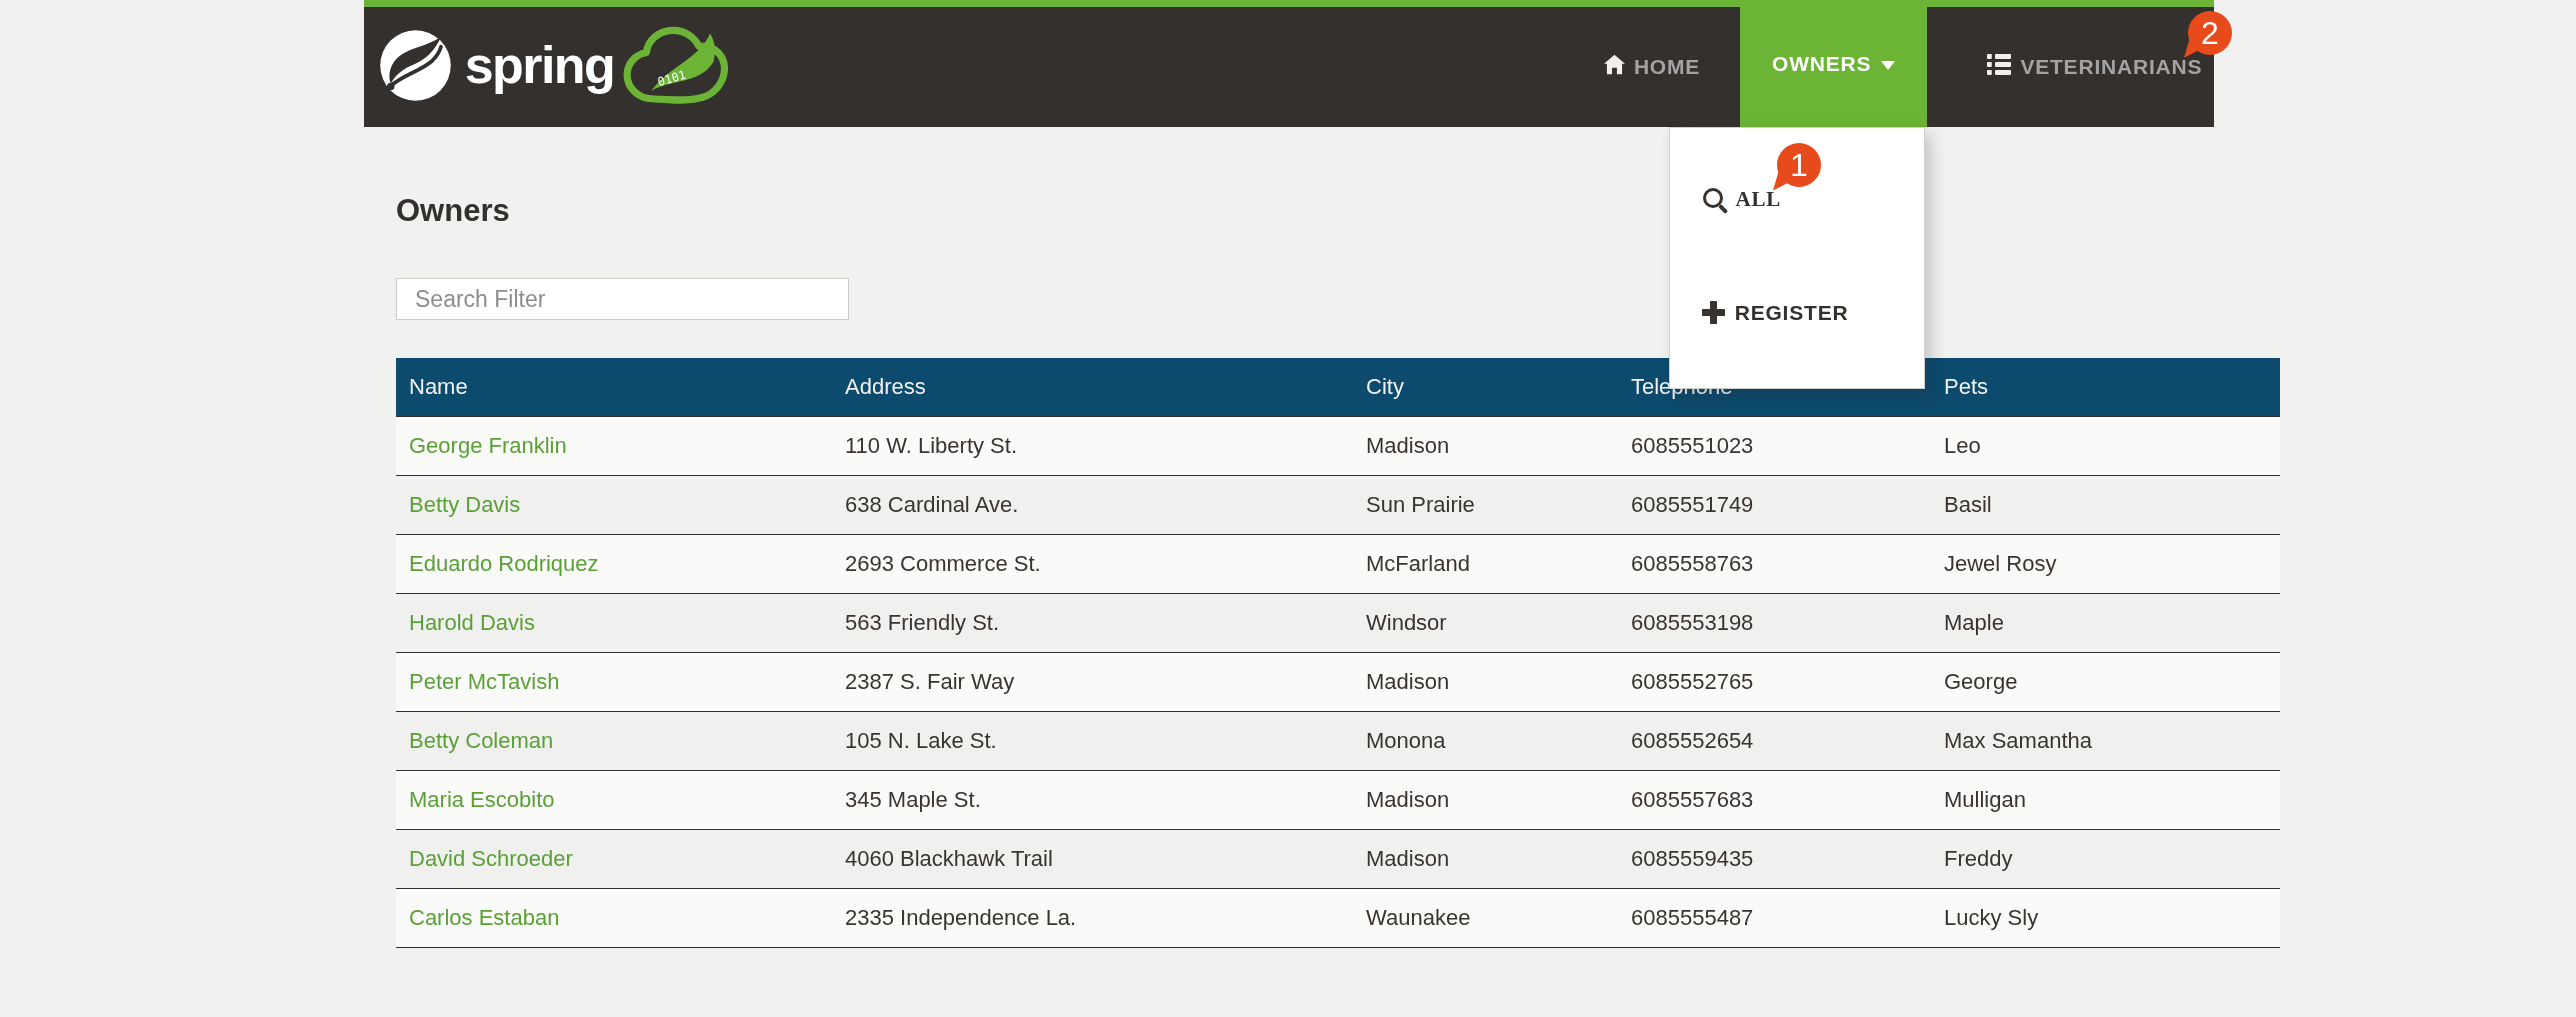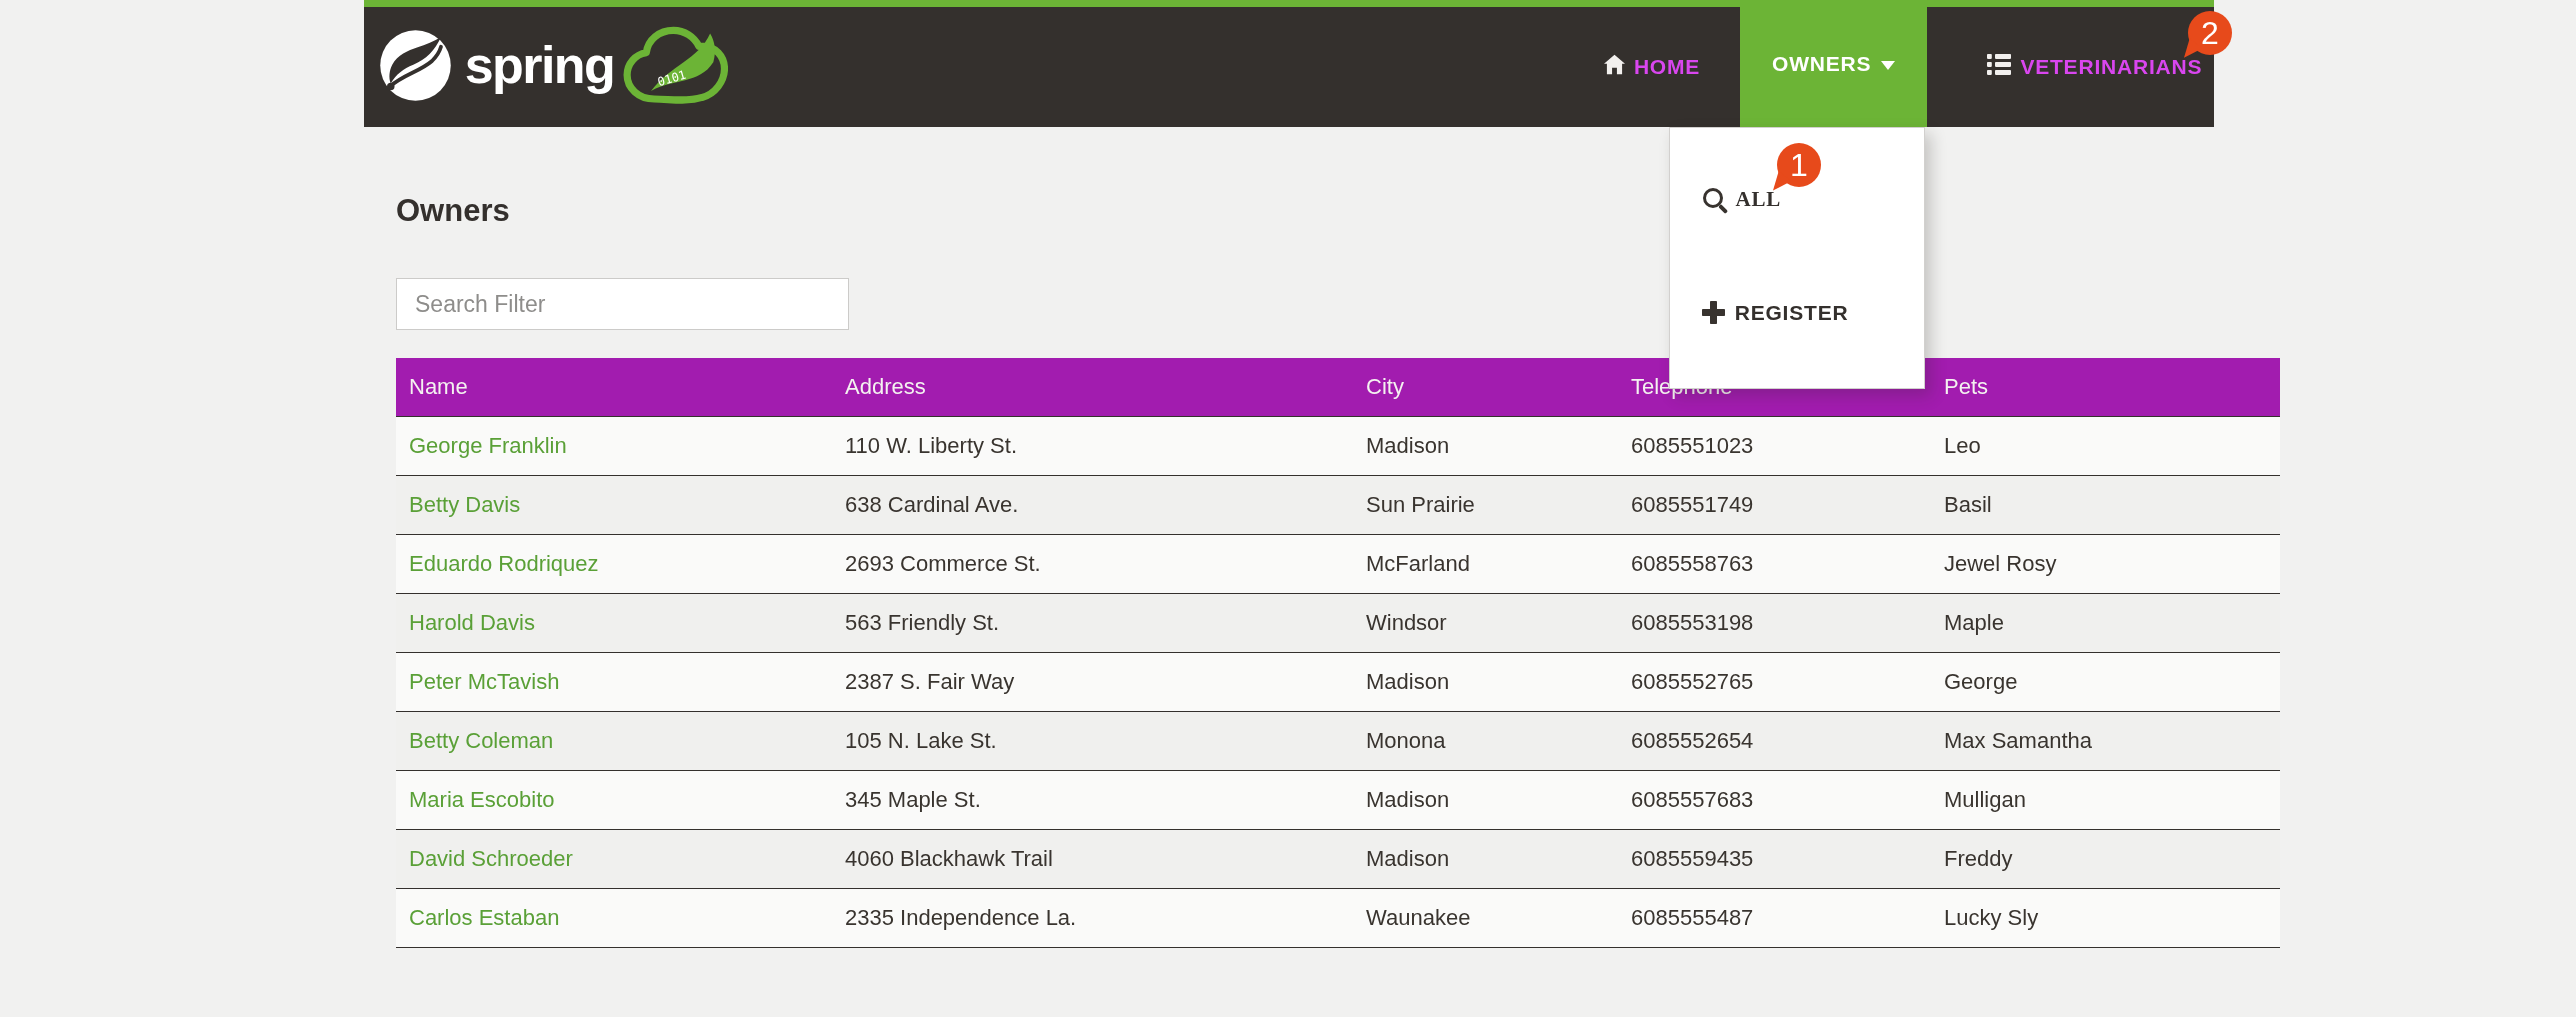--- a/index.html
+++ b/index.html
@@ -23,21 +23,21 @@
     display:flex; align-items:center; cursor:pointer;
   }
   .leaf-logo { margin-left:2.4px; }
   .brand-text {
     color:#ffffff; font-size:52px; font-weight:700; letter-spacing:-1.6px;
     margin-left:11.4px; position:relative; top:-2.4px;
   }
   .cloud-logo { margin-left:8px; }
 
   .nav-item {
-    color:#d946ef; font-size:21px; font-weight:700; letter-spacing:0.8px;
+    color:#a3a3a3; font-size:21px; font-weight:700; letter-spacing:0.8px;
     display:flex; align-items:center; justify-content:center; cursor:pointer;
   }
   .nav-home  { position:absolute; left:1199px; top:6.5px; width:177px; height:121px; gap:8px; }
   .nav-owners{
     position:absolute; left:1376px; top:0; width:187px; height:127px;
     background:#6cb436; color:#ffffff;
   }
   .caret-down {
     width:0; height:0; border-left:7.3px solid transparent; border-right:7.3px solid transparent;
     border-top:9px solid #ffffff; margin-left:9.7px; margin-top:4px;
@@ -89,32 +89,32 @@
     content:""; position:absolute; left:8px; top:0; width:6.5px; height:23px;
     background:#38332f; border-radius:0.8px;
   }
 
   
   .page-title {
     position:absolute; left:396px; top:193px; margin:0;
     font-size:31px; font-weight:700; color:#34302d;
   }
   .search-input {
-    position:absolute; left:396px; top:278px; width:453px; height:52px;
+    position:absolute; left:396px; top:278px; width:453px; height:42px;
     box-sizing:border-box; border:1.6px solid #cccbc9; background:#ffffff;
     padding:0 18px; font-size:23px; color:#34302d; font-family:inherit; outline:none;
   }
   .search-input::placeholder { color:#8e8d8b; }
 
   .owners-table {
     position:absolute; left:396px; top:358px; width:1884px;
     border-collapse:collapse; table-layout:fixed;
   }
   .owners-table th {
-    background:#a21caf; color:#f4f2f0; font-weight:400; font-size:22px;
+    background:#0c4a6e; color:#f4f2f0; font-weight:400; font-size:22px;
     text-align:left; padding:16px 13px; border-bottom:1.6px solid #34302d;
   }
   .owners-table td {
     font-size:22px; color:#39342f; padding:16px 13px;
     border-bottom:1.6px solid #34302d; overflow:hidden; white-space:nowrap;
   }
   .owners-table tbody tr:nth-child(odd)  { background:#fafaf9; }
   .owners-table tbody tr:nth-child(even) { background:#f0f0ee; }
   .owner-link { color:#5aa037; text-decoration:none; cursor:pointer; }
 </style>

